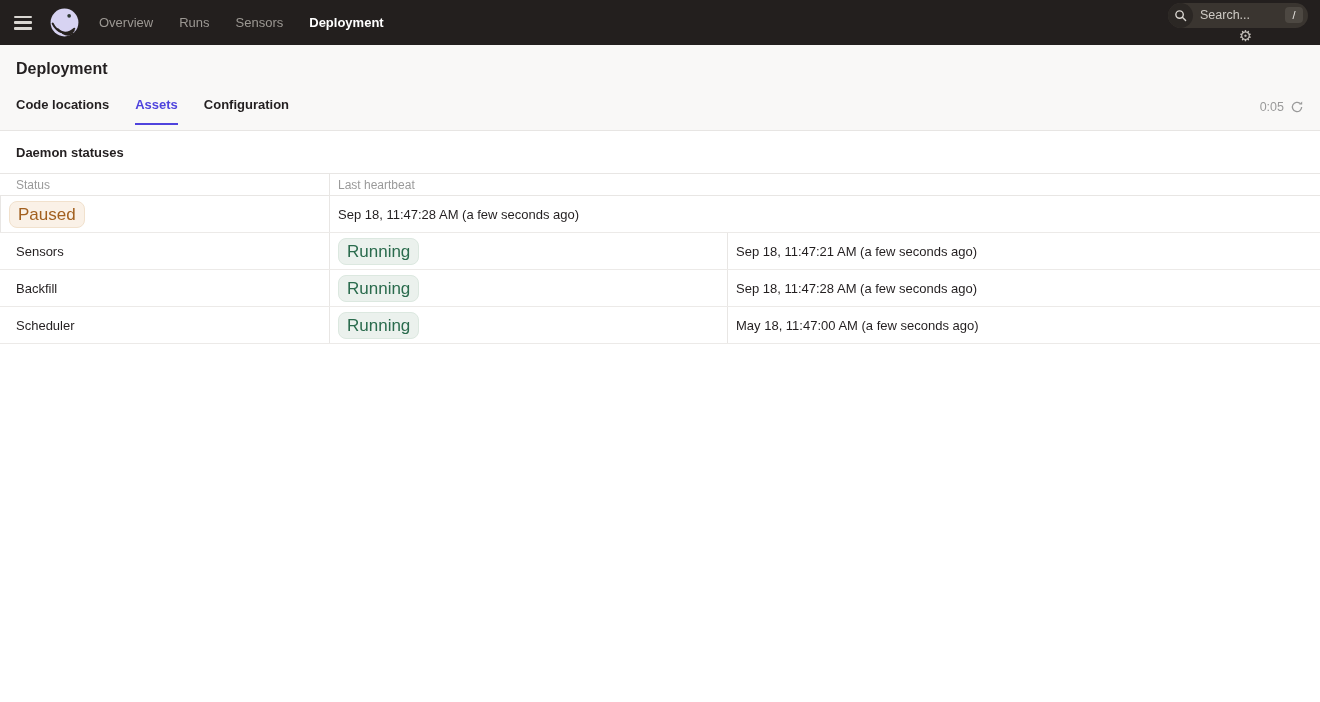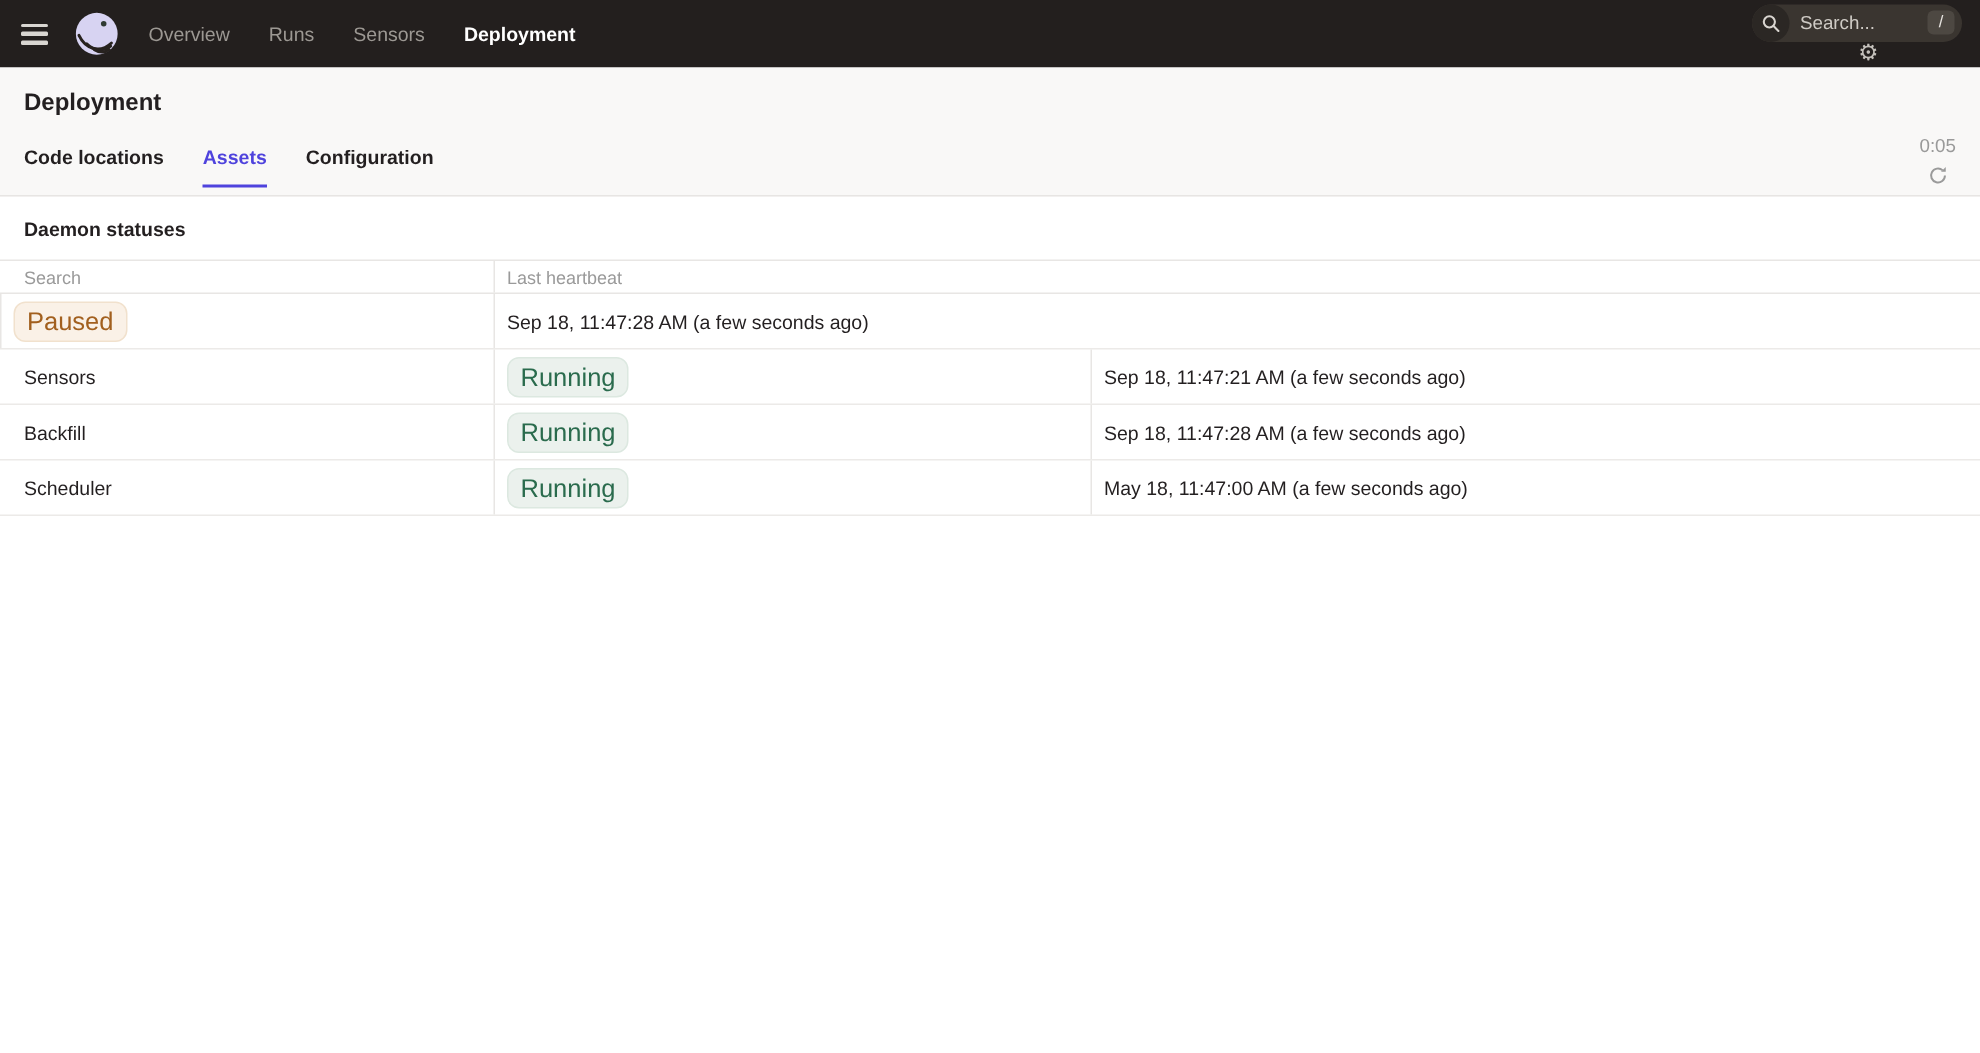--- a/index.html
+++ b/index.html
@@ -64,21 +64,21 @@
   }
   .tabs-row::after{content:""; position:absolute; left:0; right:0; bottom:0; height:1px; background:var(--divider);}
   .tab{
     font-size:13px; font-weight:700; color:var(--body_text);
     padding-bottom:11px; border-bottom:2px solid transparent; cursor:pointer;
     position:relative; z-index:1; white-space:nowrap;
   }
   .tab.active{color:var(--accent); border-bottom-color:var(--accent);}
   .refresh-area{
     margin-left:auto; display:flex; align-items:center; gap:6px;
-    padding-bottom:9px; color:var(--muted_text); font-size:12.5px;flex-direction:column;
+    padding-bottom:9px; color:var(--muted_text); font-size:12.5px;
   }
   .refresh-icon{display:flex; cursor:pointer;}
   
   .section-title{font-size:13px; font-weight:700; color:var(--body_text); padding:14px 16px 13px;}
   .table{width:100%;}
   .thead, .trow{
     display:grid; grid-template-columns:329px 398px 1fr;
     align-items:center;
   }
   .thead{
@@ -169,21 +169,21 @@
       </span>
     </div>
   </div>
 </div>
 
 <div class="content">
   <div class="section-title">Daemon statuses</div>
 
   <div class="table">
     <div class="thead">
-      <div class="cell c1">Search</div>
+      <div class="cell c1">Status</div>
       <div class="cell c3">Last heartbeat</div>
     </div>
 
       <div class="trow">
         <div class="cell c2">
           <span class="badge paused">Paused</span>
         </div>
         <div class="cell c3">
           <span class="hb-text">Sep 18, 11:47:28 AM (a few seconds ago)</span>
         </div>

